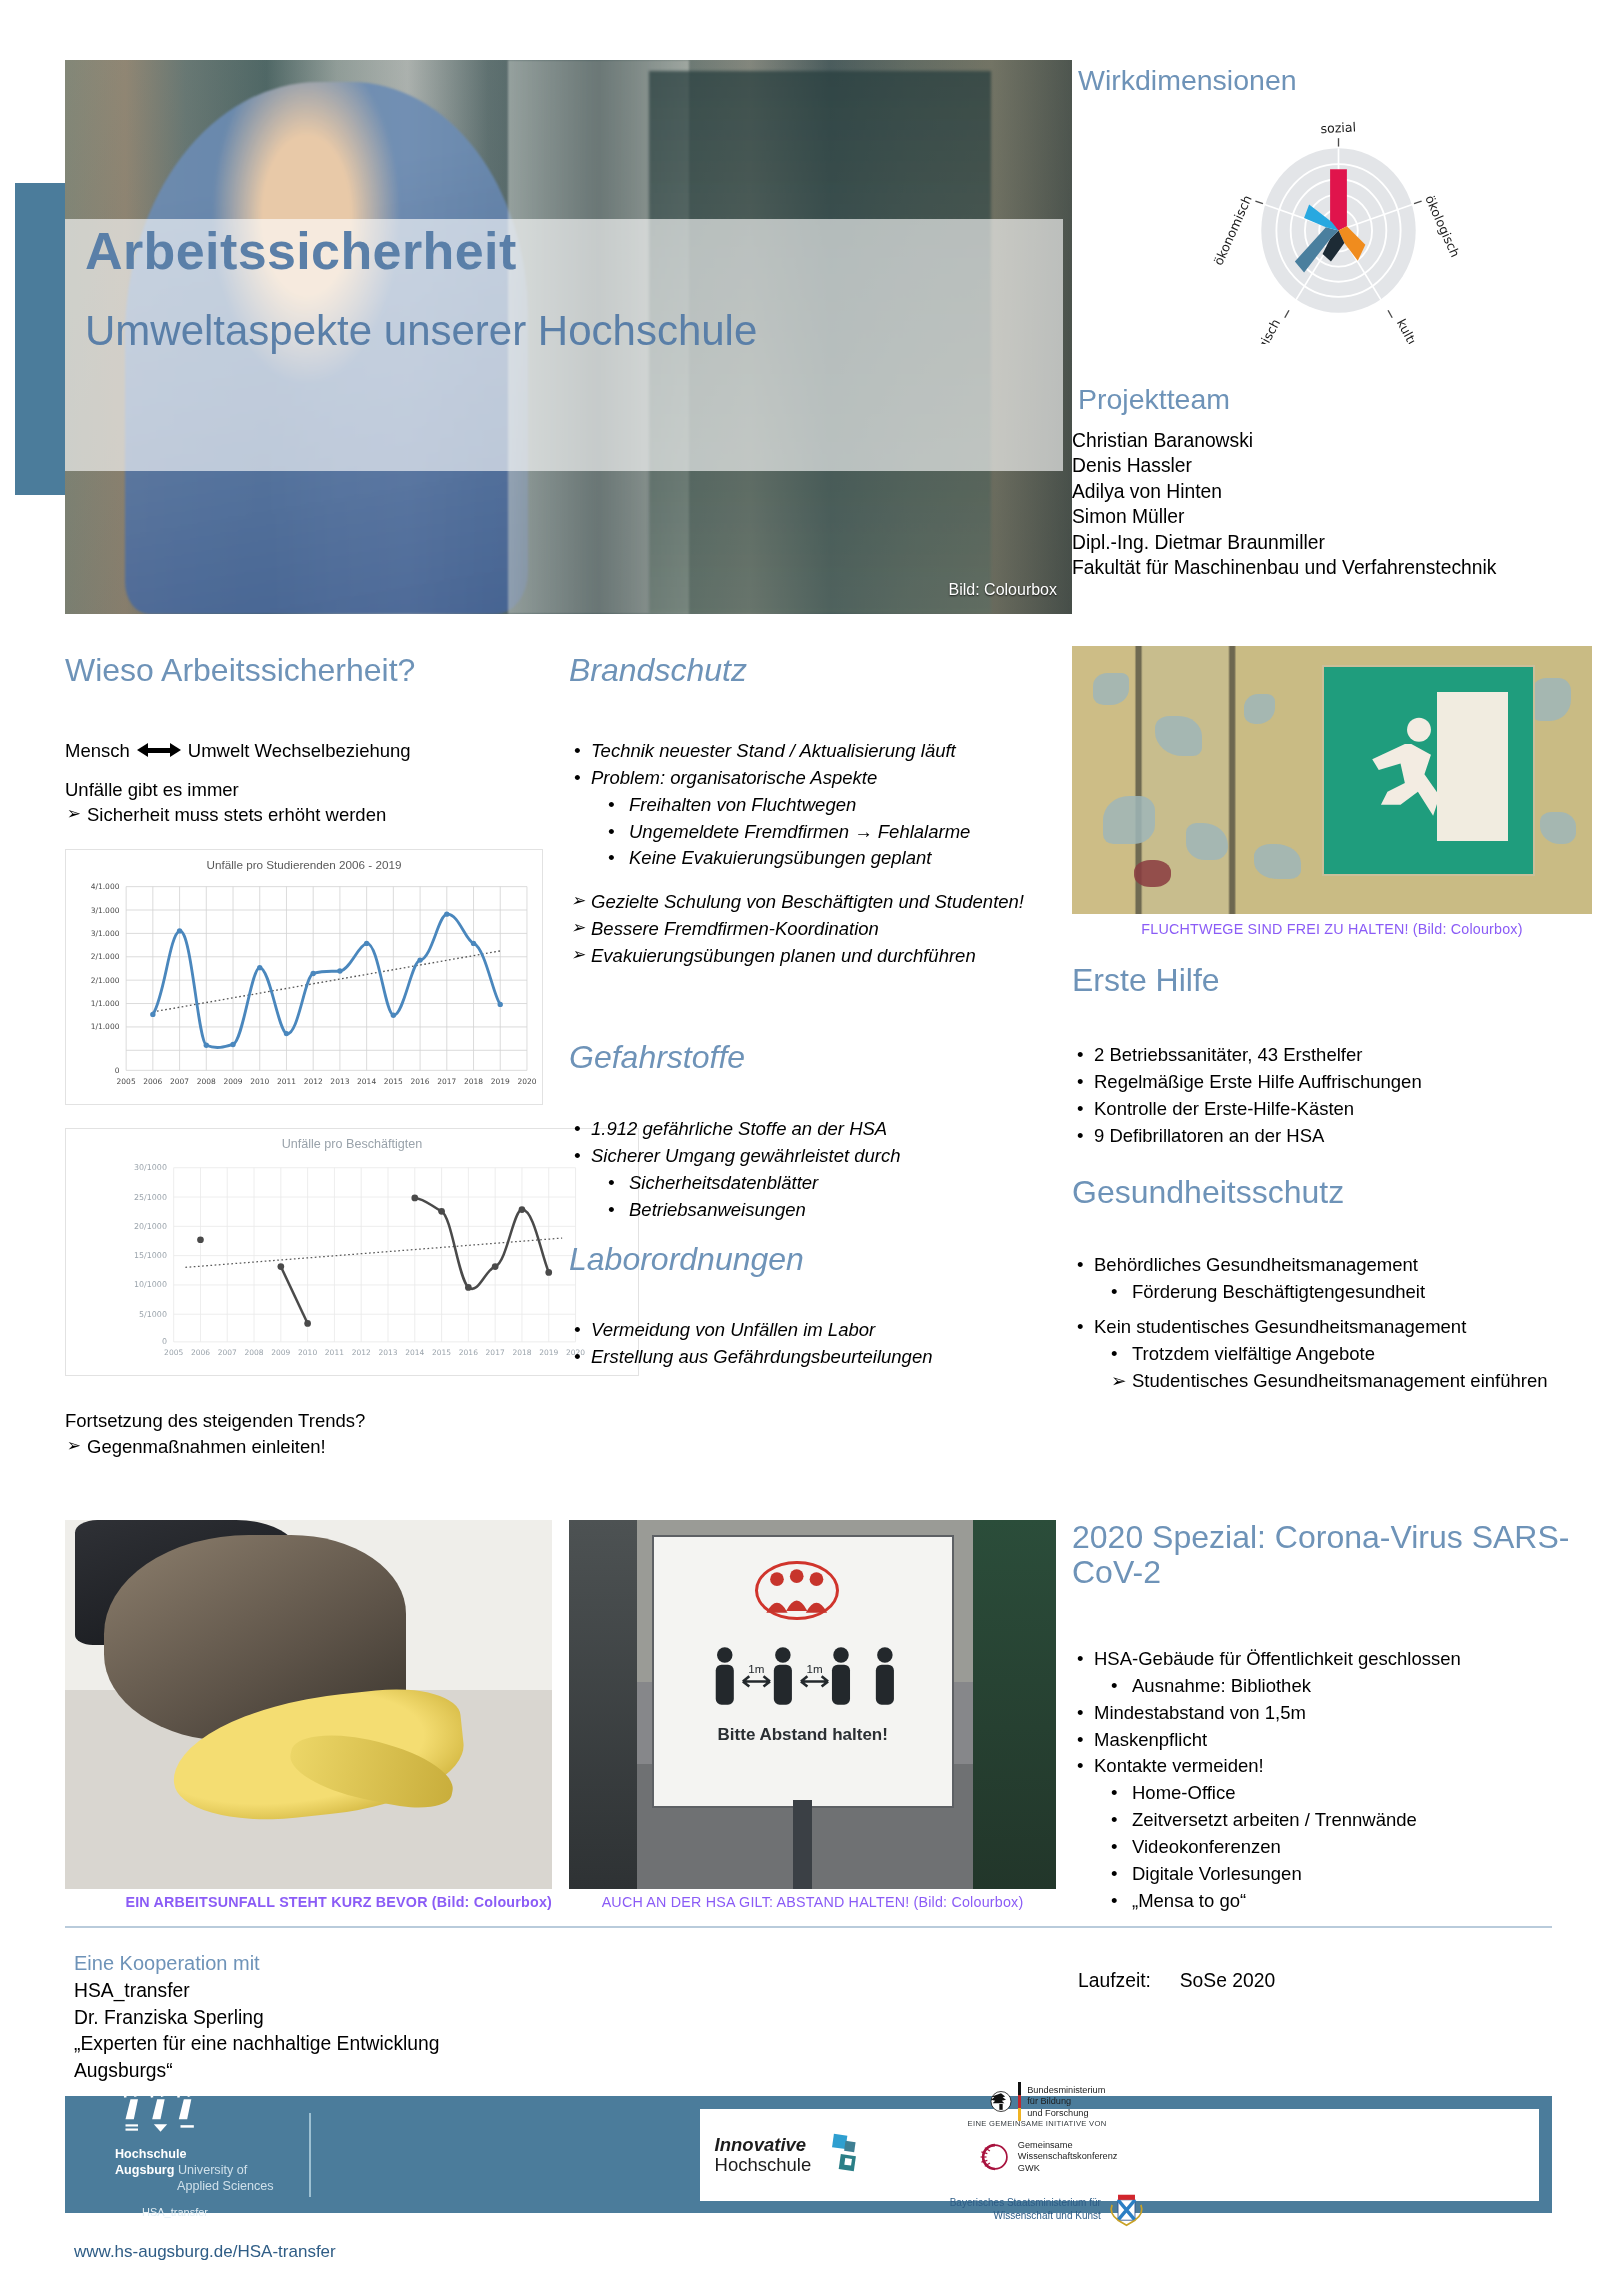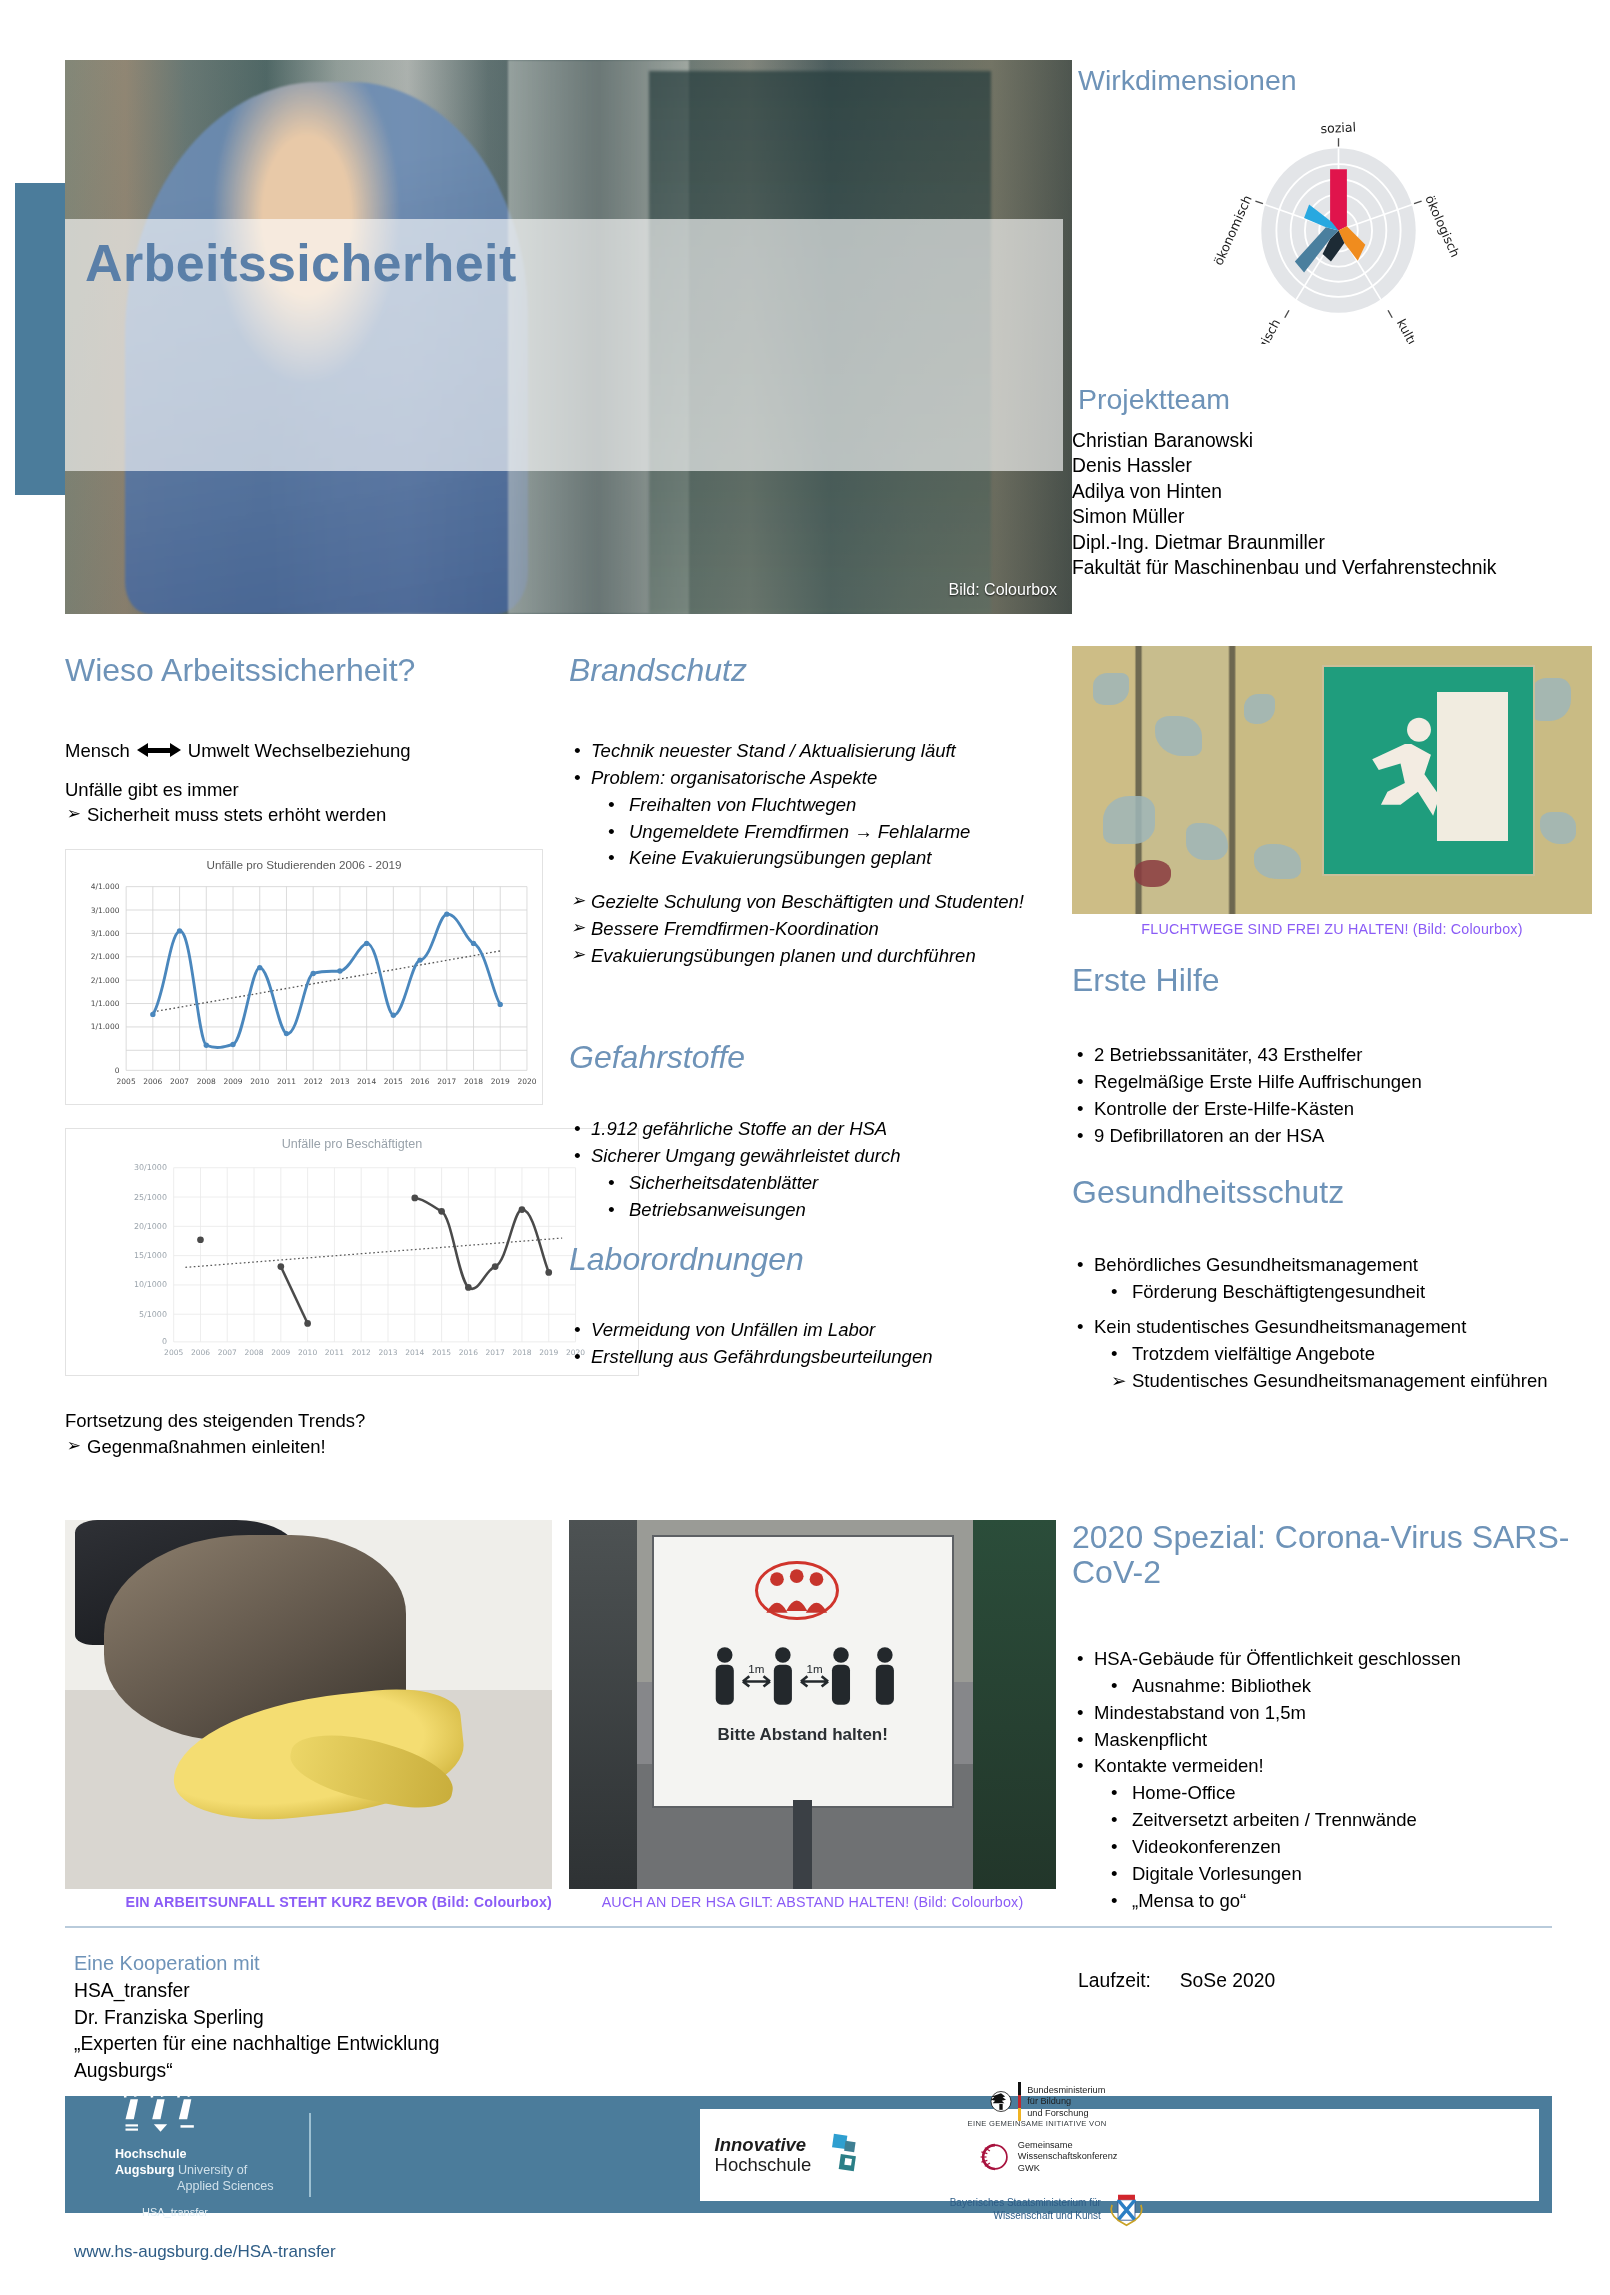--- a/index.html
+++ b/index.html
@@ -48,21 +48,21 @@
   .hero-machine {
     position:absolute; left:44%; top:0; width:18%; height:100%;
     background: linear-gradient(90deg, rgba(200,205,200,.55), rgba(120,130,128,.75), rgba(210,212,205,.5));
     filter: blur(0.8px);
   }
   .hero-scrim {
     position: absolute; left: 0; top: 159px;
     width: 998px; height: 252px;
     background: rgba(255,255,255,.62);
   }
-  .hero-titles { position: absolute; left: 20px; top: 176px; width: 990px; }
+  .hero-titles { position: absolute; left: 20px; top: 164px; width: 990px; }
   .hero-title {
     font-size: 52px; font-weight: 700; color: #5a7fa8;
     letter-spacing: 0.4px; line-height: 1.05;
   }
   .hero-subtitle {
     margin-top: 30px;
     font-size: 42px; font-weight: 400; color: #5a7fa8; line-height: 1.05;
   }
   .hero-credit {
     position: absolute; right: 15px; bottom: 15px;
@@ -302,20 +302,21 @@
 
   <div class="left-accent"></div>
 
   <div class="hero">
     <div class="hero-photo">
       <div class="hero-machine"></div>
     </div>
     <div class="hero-scrim"></div>
     <div class="hero-titles">
       <div class="hero-title">Arbeitssicherheit</div>
+      <div class="hero-subtitle">Umweltaspekte unserer Hochschule</div>
     </div>
     <div class="hero-credit">Bild: Colourbox</div>
   </div>
 
   <div class="wirk-title h2">Wirkdimensionen</div>
   <div class="radar-wrap">
     <svg viewBox="0 0 330 270" width="277" height="227">
       <ellipse cx="165" cy="135" rx="92" ry="98" fill="#e3e5e8"></ellipse>
       <ellipse cx="165" cy="135" rx="74" ry="79" fill="none" stroke="#fff" stroke-width="2.2"></ellipse>
       <ellipse cx="165" cy="135" rx="57" ry="61" fill="none" stroke="#fff" stroke-width="2.2"></ellipse>

